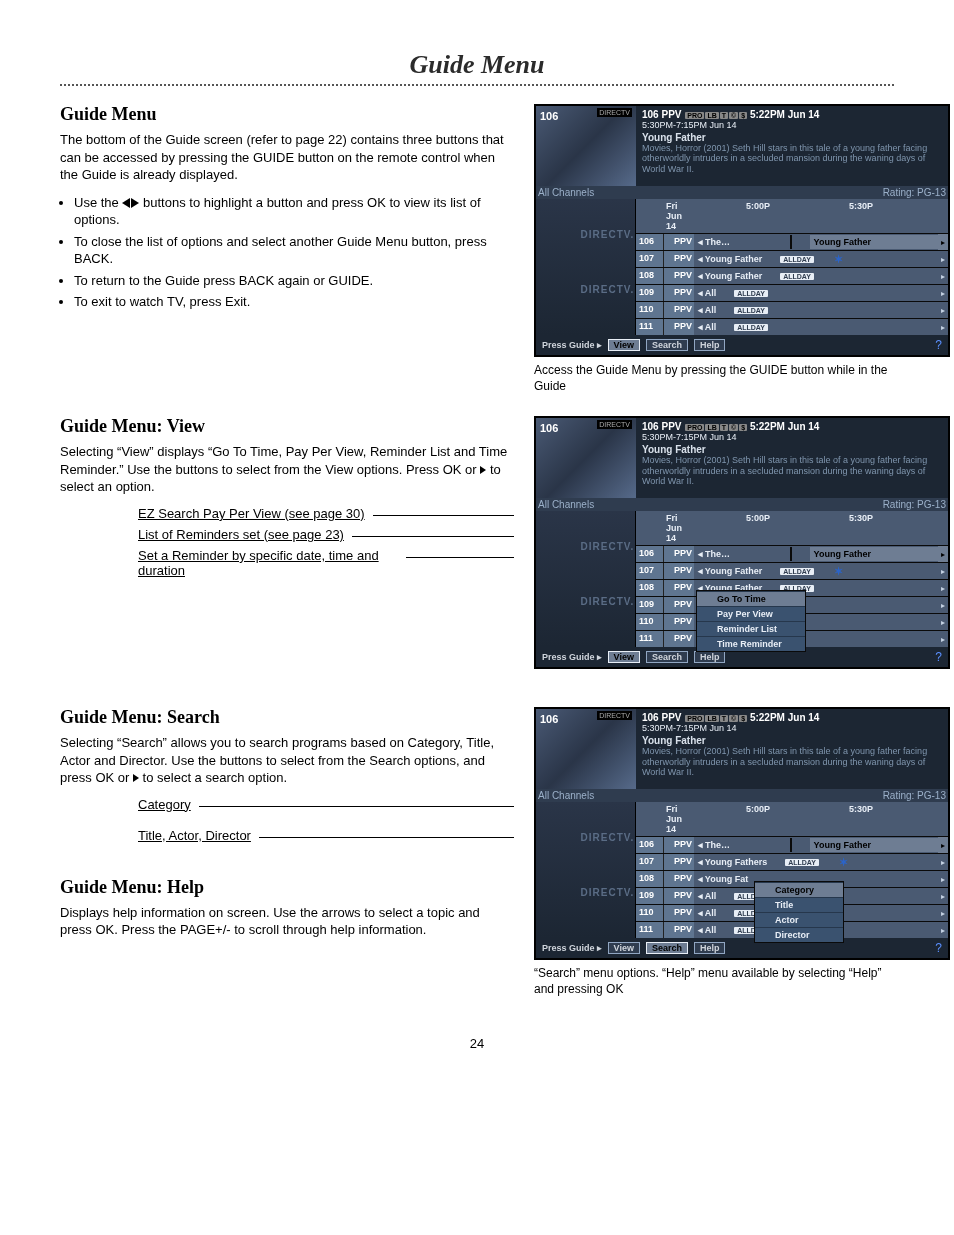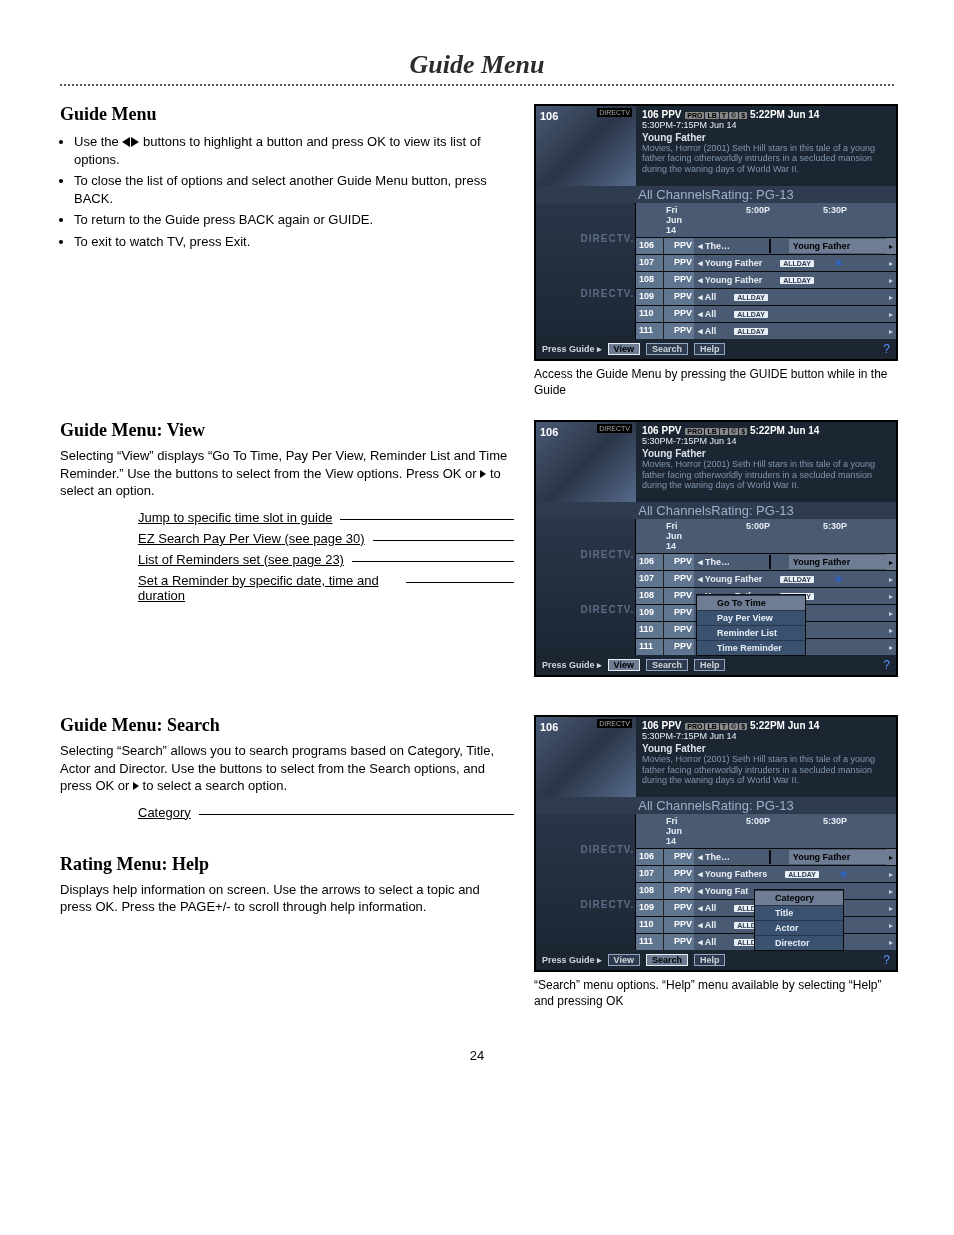--- a/index.html
+++ b/index.html
@@ -18,32 +18,32 @@
   .tri-right { border-top: 5px solid transparent; border-bottom: 5px solid transparent; border-left: 8px solid #000; }
   .tri-right-sm { display: inline-block; width: 0; height: 0; border-top: 4px solid transparent; border-bottom: 4px solid transparent; border-left: 6px solid #000; vertical-align: 0; }
   .caption { text-align: left; font-size: 12px; margin: 6px 0 14px 0; line-height: 1.3; }
   .annot { margin-left: 78px; margin-top: 6px; }
   .annot .row { display: flex; align-items: flex-start; margin-bottom: 6px; }
   .annot .lbl { text-decoration: underline; max-width: 260px; }
   .annot .line { flex: 1 1 0; border-top: 1px solid #000; margin: 9px 0 0 8px; min-width: 30px; }
   .page-num { text-align: center; margin-top: 24px; font-size: 13px; }
 
   
-  .tv { width: 364px; border: 2px solid #000; font-family: Arial, sans-serif; font-size: 10px; color: #cfd4db; background: #000; }
+  .tv { width: 416px; border: 2px solid #000; font-family: Arial, sans-serif; font-size: 10px; color: #cfd4db; background: #000; }
   .tv .header { display: flex; background: #1c2633; }
   .tv .preview { width: 100px; height: 80px; background: linear-gradient(135deg,#4a5a75 0%, #2a3548 50%, #566a8a 100%); position: relative; }
   .tv .preview .chnum { position: absolute; top: 4px; left: 4px; color: #fff; font-weight: bold; font-size: 11px; }
   .tv .preview .logo { position: absolute; top: 2px; right: 4px; font-size: 7px; color: #aaa; background: #000; padding: 1px 2px; }
   .tv .hdr-right { flex: 1; padding: 3px 6px; }
   .tv .hdr-line1 { color: #fff; font-weight: bold; font-size: 10px; }
   .tv .hdr-line1 .badges span { display: inline-block; background: #888; color: #000; font-size: 7px; padding: 0 2px; margin-left: 1px; border-radius: 1px; }
   .tv .hdr-line2 { color: #e8eef6; font-size: 9px; margin-bottom: 2px; }
   .tv .hdr-title { color: #d8e0ea; font-weight: bold; font-size: 10px; }
   .tv .hdr-desc { color: #7f95ad; font-size: 9px; line-height: 1.15; }
-  .tv .subbar { display: flex; justify-content: center; background: #2f3c4f; color: #9bb0c9; font-size: 13px; padding: 1px 12px; }
+  .tv .subbar { display: flex; justify-content: space-between; background: #2f3c4f; color: #9bb0c9; font-size: 10px; padding: 1px 2px; }
   .tv .grid { background: #f97316; }
   .tv .grid-head { display: flex; background: #4a5a72; color: #e8eef6; font-weight: bold; font-size: 9px; }
   .tv .gcell-ch { width: 28px; padding: 2px 3px; }
   .tv .gcell-lbl { width: 30px; padding: 2px 2px; }
   .tv .gcell-t { flex: 1; padding: 2px 4px; }
   .tv .grow { display: flex; align-items: stretch; border-top: 1px solid #0a0a0a; height: 17px; font-size: 9px; }
   .tv .grow .side { width: 58px; display: flex; }
   .tv .grow .side .num { width: 28px; background: #5f7590; color: #fff; font-weight: bold; padding: 2px 3px; border-right: 1px solid #222; }
   .tv .grow .side .lbl { width: 30px; background: #5f7590; color: #fff; font-weight: bold; padding: 2px 2px; text-align: right; }
   .tv .grow .prog { flex: 1; background: #4a5a72; color: #e8eef6; font-weight: bold; padding: 2px 4px; display: flex; align-items: center; gap: 18px; }
@@ -69,20 +69,21 @@
 </style>
 </head>
 <body>
 
 <h1 class="page-title">Guide Menu</h1>
 <hr class="dotted">
 
 <div class="two-col">
   <div class="left">
     <h2 class="section">Guide Menu</h2>
+    <p>The bottom of the Guide screen (refer to page 22) contains three buttons that can be accessed by pressing the GUIDE button on the remote control when the Guide is already displayed.</p>
     <ul class="bullets">
       <li>
         <span>Use the </span>
         <span class="tri-left"></span><span class="tri-right"></span>
         <span> buttons to highlight a button and press OK to view its list of options.</span>
       </li>
       <li>To close the list of options and select another Guide Menu button, press BACK.</li>
       <li>To return to the Guide press BACK again or GUIDE.</li>
       <li>To exit to watch TV, press Exit.</li>
     </ul>
@@ -185,24 +186,20 @@
 </div>
 
 <div class="two-col">
   <div class="left">
     <h2 class="section">Guide Menu: View</h2>
     <p>
       <span>Selecting “View” displays “Go To Time, Pay Per View, Reminder List and Time Reminder.” Use the        buttons to select from the View options. Press OK or </span><span class="tri-right-sm"></span><span> to select an option.</span>
     </p>
     <div class="annot">
       <div class="row">
-          <span class="lbl">Jump to specific time slot in guide</span>
-          <span class="line"></span>
-        </div>
-      <div class="row">
           <span class="lbl">EZ Search Pay Per View (see page 30)</span>
           <span class="line"></span>
         </div>
       <div class="row">
           <span class="lbl">List of Reminders set (see page 23)</span>
           <span class="line"></span>
         </div>
       <div class="row">
           <span class="lbl">Set a Reminder by specific date, time and duration</span>
           <span class="line"></span>
@@ -317,24 +314,28 @@
   <div class="left">
     <h2 class="section">Guide Menu: Search</h2>
     <p>
       <span>Selecting “Search” allows you to search programs based on Category, Title, Actor and Director. Use the        buttons to select from the Search options, and press OK or </span><span class="tri-right-sm"></span><span> to select a search option.</span>
     </p>
     <div class="annot">
       <div class="row">
           <span class="lbl">Category</span>
           <span class="line"></span>
         </div>
+      <div class="row" style="margin-top:16px;">
+          <span class="lbl">Title, Actor, Director</span>
+          <span class="line"></span>
+        </div>
     </div>
 
     <div style="height:28px"></div>
-    <h2 class="section">Rating Menu: Help</h2>
+    <h2 class="section">Guide Menu: Help</h2>
     <p>Displays help information on screen. Use the        arrows to select a topic and press OK. Press the PAGE+/- to scroll through help information.</p>
   </div>
 
   <div class="right">
     <div class="tv tv-rel" id="tv3">
   <div class="header">
     <div class="preview">
             <div class="chnum">106</div>
             <div class="logo">DIRECTV</div>
           </div>

